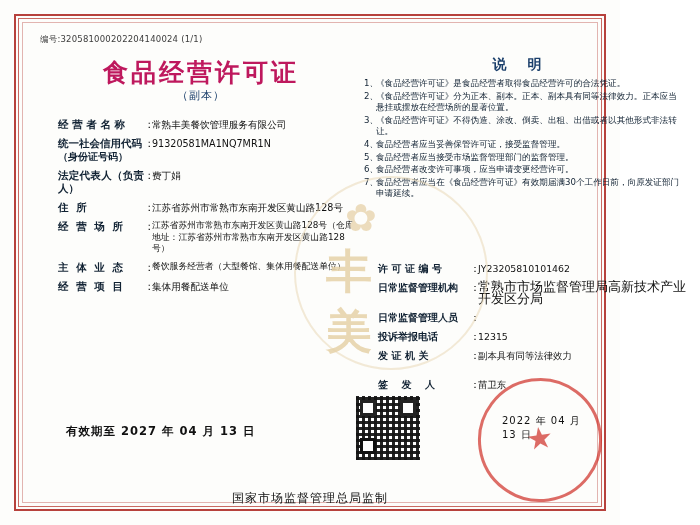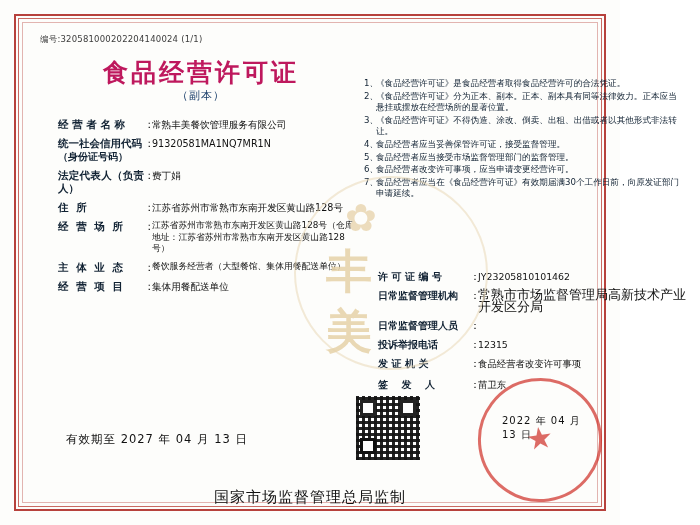--- a/index.html
+++ b/index.html
@@ -88,21 +88,21 @@
   }
   .lbl.sp2{letter-spacing:2px;}
   .colon{width:8px;flex:0 0 8px;font-size:10.5px;line-height:13px;}
   .val{
     flex:1;font-size:9.6px;color:#111;line-height:13px;
     word-break:break-all;
   }
   .val.small{font-size:8.8px;line-height:11.5px;}
   
   .rfields{
-    position:absolute;left:352px;top:244px;width:310px;
+    position:absolute;left:352px;top:236px;width:310px;
   }
   .rrow{display:flex;align-items:flex-start;margin-bottom:6px;}
   .rlbl{
     width:92px;flex:0 0 92px;font-size:10px;color:#123;font-weight:600;
     line-height:13px;letter-spacing:0px;
   }
   .rcolon{width:8px;flex:0 0 8px;font-size:10px;line-height:13px;}
   .rval{flex:1;font-size:9.4px;color:#111;line-height:13px;}
   .rval.two{font-size:13px;line-height:12px;}
   
@@ -110,27 +110,27 @@
     position:absolute;left:352px;top:352px;width:310px;
     display:flex;align-items:flex-start;
   }
   .issue .rlbl{letter-spacing:5px;}
   .date-line{
     position:absolute;left:476px;top:388px;
     font-size:10px;color:#111;letter-spacing:1px;
   }
   
   .validity{
-    position:absolute;left:40px;bottom:52px;
-    font-size:11.5px;color:#111;font-weight:400;letter-spacing:1px;
+    position:absolute;left:40px;bottom:60px;
+    font-size:11.5px;color:#111;font-weight:700;letter-spacing:1px;
   }
   
   .footer{
     position:absolute;left:0;right:0;bottom:18px;
-    text-align:center;font-size:15px;color:#111;letter-spacing:1px;
+    text-align:center;font-size:12px;color:#111;letter-spacing:1px;
   }
   
   .qr{
     position:absolute;left:330px;top:370px;
     width:64px;height:64px;
     background:
       repeating-linear-gradient(90deg,#111 0 3px,#fff 3px 6px),
       repeating-linear-gradient(0deg,#111 0 3px,#fff 3px 6px);
     background-blend-mode:multiply;
     opacity:0.92;
@@ -189,20 +189,21 @@
   <div class="frame-inner"></div>
   <div class="frame-hair"></div>
 
   <div class="content">
 
     <div class="serial">编号:320581000202204140024 (1/1)</div>
 
     <div class="title">食品经营许可证</div>
     <div class="subtitle">（副本）</div>
 
+    <div class="notes-title">说  明</div>
     <div class="notes">
       <div class="note-item">
         <span class="note-num">1、</span>
         <span class="note-txt">《食品经营许可证》是食品经营者取得食品经营许可的合法凭证。</span>
       </div>
       <div class="note-item">
         <span class="note-num">2、</span>
         <span class="note-txt">《食品经营许可证》分为正本、副本。正本、副本具有同等法律效力。正本应当悬挂或摆放在经营场所的显著位置。</span>
       </div>
       <div class="note-item">
@@ -293,21 +294,21 @@
         <div class="rval"></div>
       </div>
       <div class="rrow">
         <div class="rlbl">投诉举报电话</div>
         <div class="rcolon">：</div>
         <div class="rval">12315</div>
       </div>
       <div class="rrow">
         <div class="rlbl">发 证 机 关</div>
         <div class="rcolon">：</div>
-        <div class="rval">食品经营者改变许可事项</div>
+        <div class="rval">副本具有同等法律效力</div>
       </div>
     </div>
 
     <div class="issue">
       <div class="rlbl">签 发 人</div>
       <div class="rcolon">：</div>
       <div class="rval">苗卫东</div>
     </div>
 
     <div class="date-line">2022 年 04 月 13 日</div>

